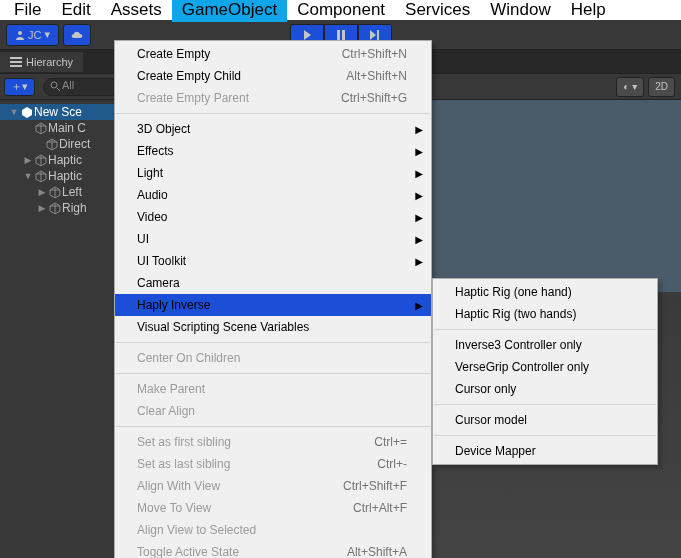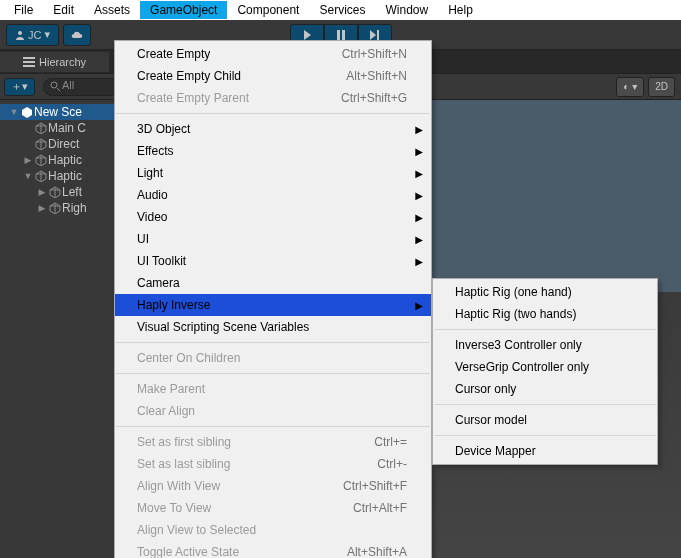--- a/index.html
+++ b/index.html
@@ -1,34 +1,34 @@
 <!DOCTYPE html>
 <html><head>
 <meta charset="utf-8">
 <style>
   * { box-sizing: border-box; margin: 0; padding: 0; font-family: "Segoe UI", Arial, sans-serif; }
   body { width: 681px; height: 558px; background: #383838; overflow: hidden; font-size: 12px; color: #c4c4c4; position: relative; }
   
-  .menubar { height: 20px; background: #fff; color: #000; display: flex; align-items: center; padding: 0 4px; font-size: 12px; }
+  .menubar { height: 20px; background: #fff; color: #000; display: flex; align-items: center; padding: 0 4px; font-size: 17px; }
   .menubar .mitem { padding: 2px 10px; cursor: default; }
   .menubar .mitem.active { background: #0ea5e9; }
   
   .toolbar { height: 30px; background: #383838; display: flex; align-items: center; padding: 0 6px; border-bottom: 1px solid #222; }
-  .tbtn { height: 22px; min-width: 28px; background: #0c4a6e; border: 1px solid #222; border-radius: 3px; display: inline-flex; align-items: center; justify-content: center; margin-right: 4px; color: #c4c4c4; font-size: 11px; padding: 0 6px; }
+  .tbtn { height: 22px; min-width: 28px; background: #1d4ed8; border: 1px solid #222; border-radius: 3px; display: inline-flex; align-items: center; justify-content: center; margin-right: 4px; color: #c4c4c4; font-size: 11px; padding: 0 6px; }
   .tbtn.user { padding: 0 8px; }
   .toolbar-center { position:absolute; left:50%; transform:translateX(-50%); display:flex; gap:0; }
   .toolbar-center .tbtn { margin-right:0; border-radius:0; width:34px;}
   .toolbar-center .tbtn:first-child{border-radius:3px 0 0 3px;}
   .toolbar-center .tbtn:last-child{border-radius:0 3px 3px 0;}
   
   .layout { display:flex; height: calc(558px - 50px); }
   .left-col { width: 216px; background:#383838; border-right:1px solid #222; }
   
   .panel-tabs { height: 24px; background:#282828; display:flex; align-items:center; border-bottom:1px solid #222;}
-  .panel-tab { padding: 4px 23px; background:#383838; color:#c4c4c4; font-size:11px; display:flex; align-items:center; gap:4px;}
+  .panel-tab { padding: 4px 10px; background:#383838; color:#c4c4c4; font-size:11px; display:flex; align-items:center; gap:4px;}
   .panel-tab.active { background:#383838; }
   
   .panel-toolbar { height:26px; display:flex; align-items:center; padding:0 4px; gap:4px; border-bottom:1px solid #222;}
   .panel-toolbar .search { flex:1; height:18px; background:#2c2c2c; border:1px solid #222; border-radius:10px; padding:0 6px; font-size:11px; color:#888;}
   
   .tree { padding: 4px 0; font-size:12px;}
   .tree-row { display:flex; align-items:center; height:16px; padding-left:4px;}
   .tree-row .chev { width:12px; display:inline-flex; justify-content:center; color:#888; font-size:9px;}
   .tree-row .cube { width:14px; display:inline-flex; justify-content:center; color:#8a8a8a; font-size:11px;}
   .tree-row.sel { background:#205a8c; color:#fff;}
@@ -139,21 +139,21 @@
         </div>
         <div class="tree-row" style="padding-left: 22px;">
           <span class="chev"></span>
           <span class="cube">
             <svg width="12" height="12">
               <path d="M6 1 L11 4 L11 9 L6 12 L1 9 L1 4 Z M6 1 L6 12 M1 4 L11 4" stroke="#8a8a8a" fill="none"></path>
             </svg>
           </span>
           <span>Main C</span>
         </div>
-        <div class="tree-row" style="padding-left: 22px;">
+        <div class="tree-row" style="padding-left: 33px;">
           <span class="chev"></span>
           <span class="cube">
             <svg width="12" height="12">
               <path d="M6 1 L11 4 L11 9 L6 12 L1 9 L1 4 Z M6 1 L6 12 M1 4 L11 4" stroke="#8a8a8a" fill="none"></path>
             </svg>
           </span>
           <span>Direct</span>
         </div>
         <div class="tree-row" style="padding-left: 22px;">
           <span class="chev">▶</span>

